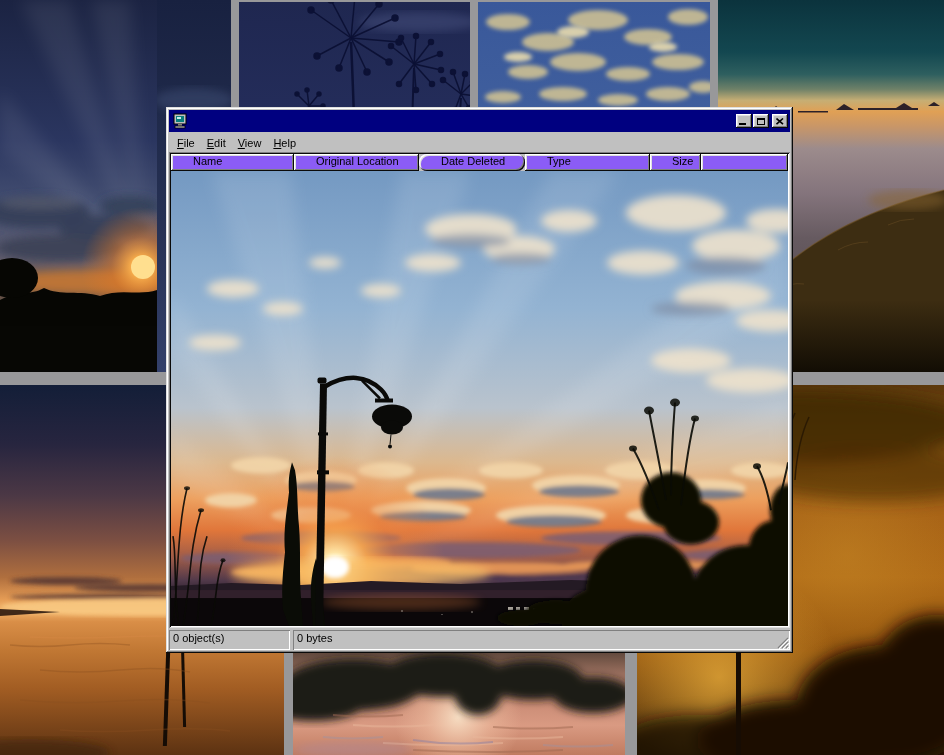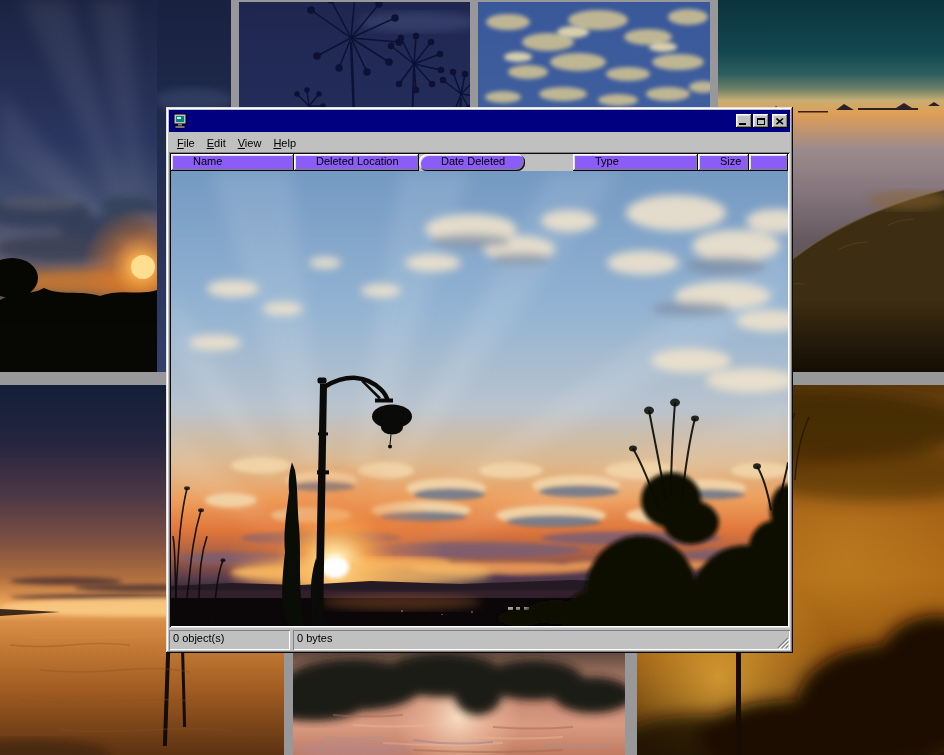--- a/index.html
+++ b/index.html
@@ -46,21 +46,21 @@
                 inset 2px 2px #0a0a0a, inset -2px -2px #ffffff;
     background:#c0c0c0;overflow:hidden;
   }
   .hdr{display:flex;height:17px;min-height:17px;}
   .hcell{
     background:#8b5cf6;font-size:11px;color:#000;box-sizing:border-box;
     padding:1px 4px 0 22px;white-space:nowrap;overflow:hidden;
     box-shadow: inset -1px -1px #0a0a0a, inset 1px 1px #ffffff,
                 inset -2px -2px #808080, inset 2px 2px #dfdfdf;
   }
-  .c0{width:123px;} .c1{width:125px;} .c2{width:106px;border-radius:8px;} .c3{width:125px;margin-left:48px;}
+  .c0{width:123px;} .c1{width:125px;} .c2{width:106px;border-radius:8px;} .c3{width:125px;}
   .c4{width:51px;text-align:left;padding-right:7px;} .c5{flex:1;}
   .content{flex:1;position:relative;overflow:hidden;background:#000;}
   .content svg{display:block;width:100%;height:100%;}
   .statusbar{height:16px;min-height:20px;margin-top:2px;display:flex;gap:3px;position:relative;border-radius:7px;}
   .spanel{
     box-sizing:border-box;font-size:11px;color:#000;padding:2px 4px;
     box-shadow: inset 1px 1px #808080, inset -1px -1px #ffffff;
     white-space:nowrap;overflow:hidden;
   }
   .sp1{width:121px;}
@@ -484,21 +484,21 @@
   <div class="menubar">
     <span class="menu-item u1"><u>F</u>ile</span>
     <span class="menu-item u1"><u>E</u>dit</span>
     <span class="menu-item u1"><u>V</u>iew</span>
     <span class="menu-item u1"><u>H</u>elp</span>
   </div>
 
   <div class="listview">
     <div class="hdr">
       <div class="hcell c0">Name</div>
-      <div class="hcell c1">Deleted Location</div>
+      <div class="hcell c1">Original Location</div>
       <div class="hcell c2">Date Deleted</div>
       <div class="hcell c3">Type</div>
       <div class="hcell c4">Size</div>
       <div class="hcell c5"></div>
     </div>
 
     <div class="content">
       <svg viewBox="0 0 617 456" preserveAspectRatio="none">
         <defs>
           <linearGradient id="pS" x1="0" y1="0" x2="0" y2="1">

